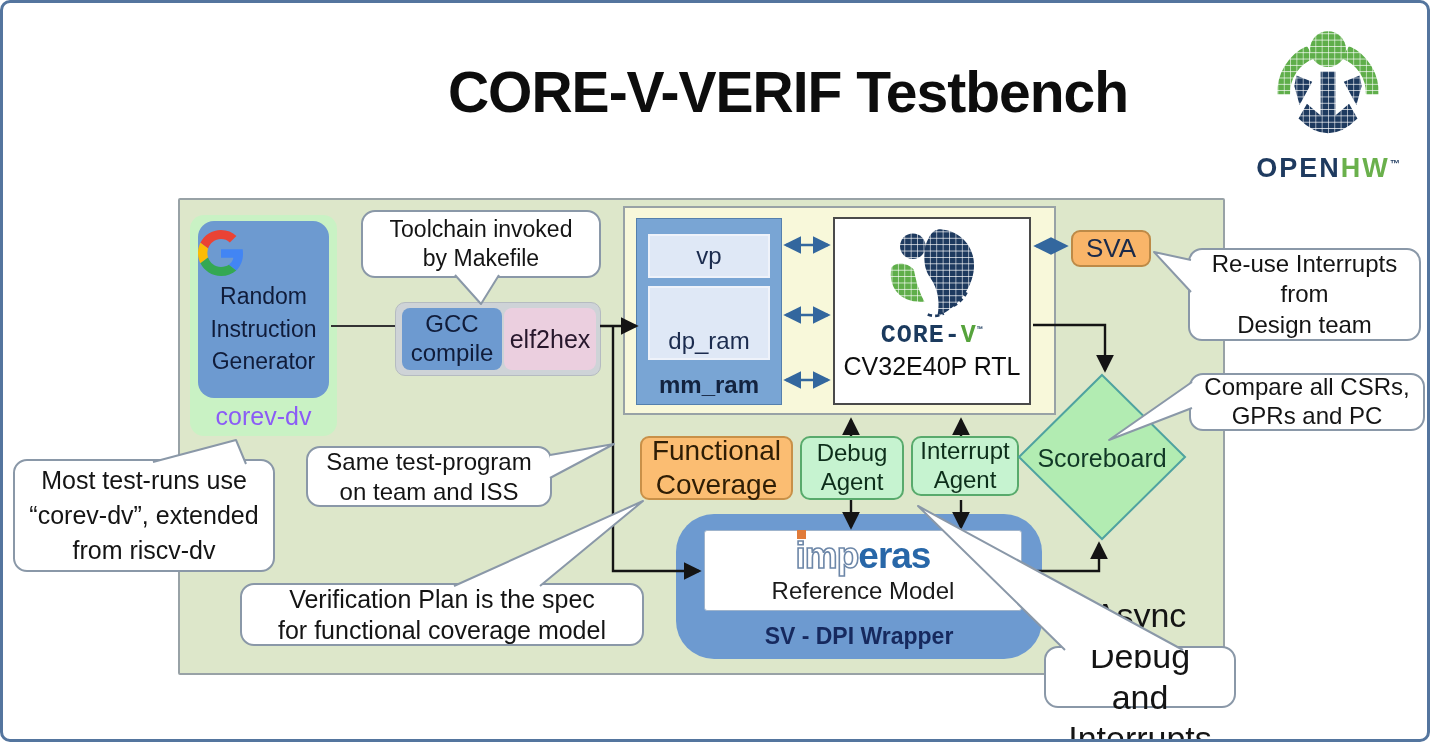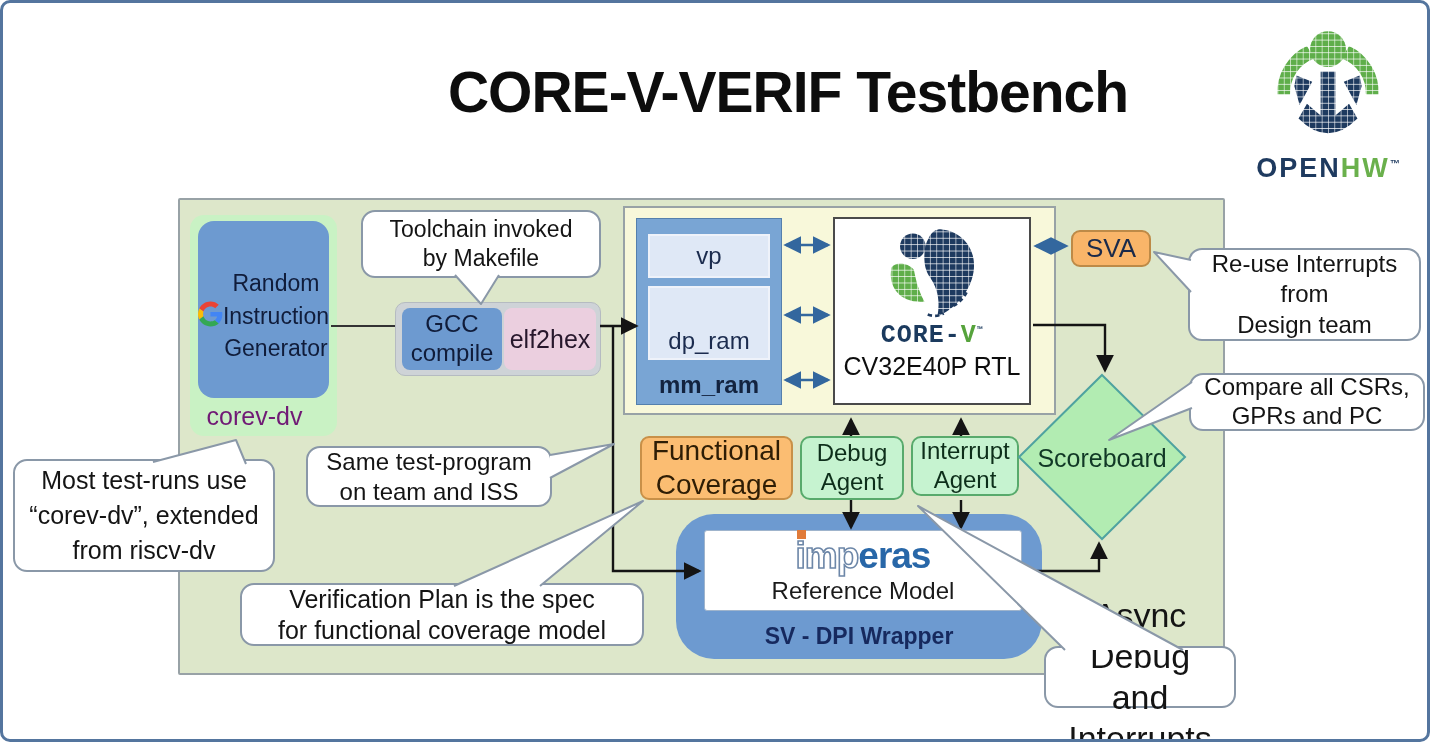--- a/index.html
+++ b/index.html
@@ -17,23 +17,23 @@
   .openhw{left:1232px;top:24px;width:186px;text-align:center;}
   .openhw-text{font-size:27px;font-weight:bold;letter-spacing:2px;margin-top:2px;}
   .openhw-text .open{color:#1e3a5f;}
   .openhw-text .hw{color:#6ab04c;}
   .openhw-text .tm{font-size:10px;color:#1e3a5f;vertical-align:super;letter-spacing:0;}
   
   .panel{left:175px;top:195px;width:1047px;height:477px;background:#dde7ca;border:2px solid #98a2a6;border-radius:2px;}
   
   .corevdv{left:187px;top:212px;width:147px;height:221px;background:#c9f2c4;border-radius:14px;}
   .rig{left:195px;top:218px;width:131px;height:177px;background:#6d9ad0;border-radius:16px;
-       display:flex;align-items:center;padding-top:9px;}
+       display:flex;flex-direction:column;padding-top:9px;}
   .rig-lines{margin-top:4px;text-align:center;font-size:23px;line-height:1.42;color:#101c3a;}
-  .corevdv-caption{left:178px;top:399px;width:147px;text-align:center;font-size:25px;font-weight:500;color:#701a75;}
+  .corevdv-caption{left:187px;top:399px;width:147px;text-align:center;font-size:25px;font-weight:500;color:#8b5cf6;}
   
   .toolgrp{left:392px;top:299px;width:206px;height:74px;background:#ced3d7;border:1px solid #b5bbc1;border-radius:10px;}
   .gcc{left:399px;top:305px;width:100px;height:62px;background:#6d9ad0;border-radius:8px;
        display:flex;flex-direction:column;align-items:center;justify-content:center;
        font-size:24px;line-height:1.2;color:#101c3a;text-align:center;}
   .elf2hex{left:501px;top:305px;width:92px;height:62px;background:#ebcfdf;border-radius:8px;
        display:flex;align-items:center;justify-content:center;font-size:25px;color:#27172c;}
   
   .yellowbox{left:620px;top:203px;width:433px;height:209px;background:#f8f8da;border:2px solid #98a2a6;}
   .mmram{left:633px;top:215px;width:146px;height:187px;background:#79a5d4;border:1px solid #5580ad;}

